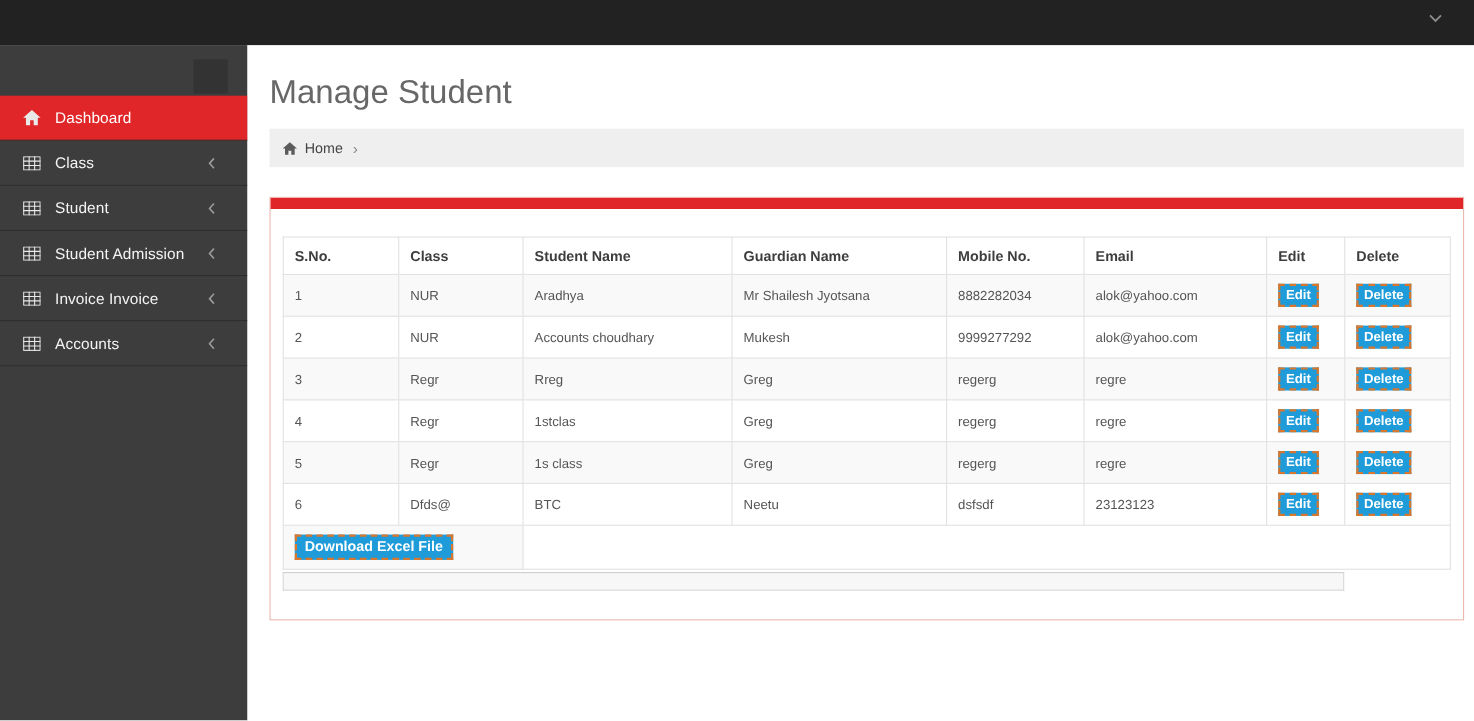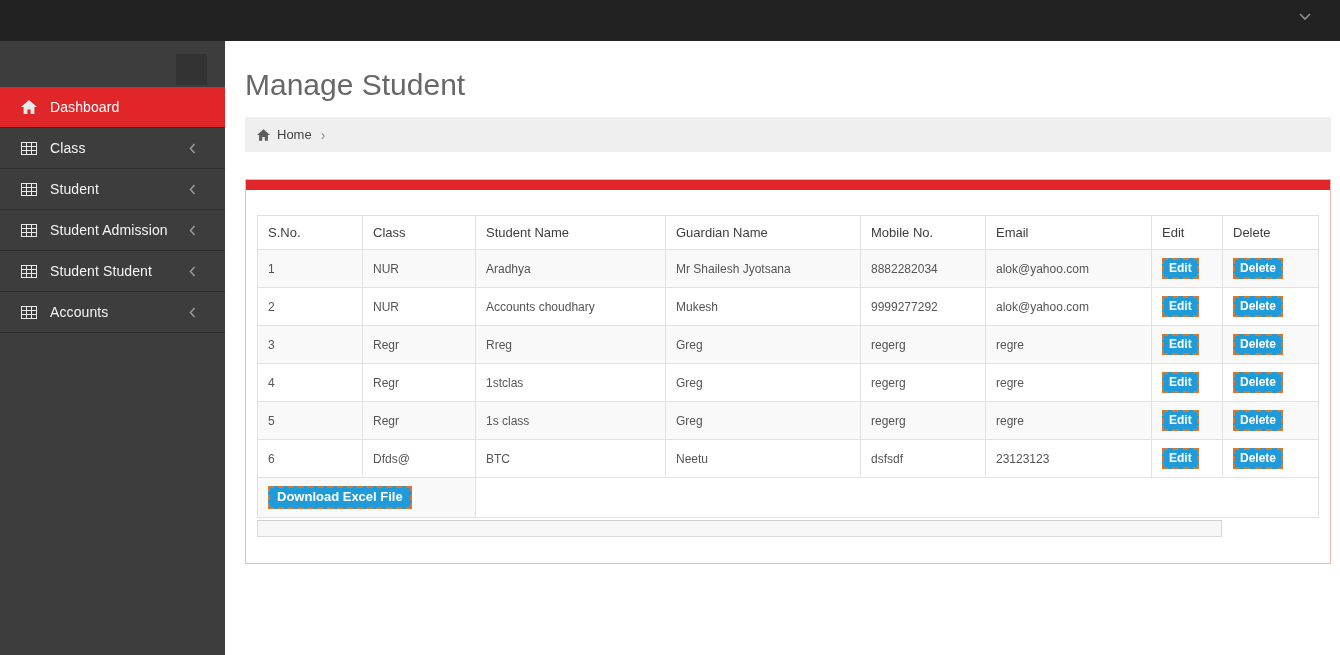--- a/index.html
+++ b/index.html
@@ -104,21 +104,21 @@
     table-layout: fixed;
     width: 1061px;
   }
   table.students th, table.students td {
     border: 1px solid #e2e2e2;
     text-align: left;
     vertical-align: middle;
   }
   table.students th {
     font-size: 13px;
-    font-weight: 400;
+    font-weight: 700;
     color: #3d3d3d;
     padding: 9px 10px;
     background: #ffffff;
   }
   table.students td {
     font-size: 12px;
     color: #555555;
     padding: 8px 10px;
     height: 34px;
   }
@@ -235,21 +235,21 @@
         <div class="side-item">
           <span class="mi">
             <svg width="16" height="13" viewBox="0 0 16 13">
               <rect x="0.5" y="0.5" width="15" height="12" fill="none" stroke="currentColor"></rect>
               <line x1="0" y1="4.5" x2="16" y2="4.5" stroke="currentColor"></line>
               <line x1="0" y1="8.5" x2="16" y2="8.5" stroke="currentColor"></line>
               <line x1="5.5" y1="0" x2="5.5" y2="13" stroke="currentColor"></line>
               <line x1="10.5" y1="0" x2="10.5" y2="13" stroke="currentColor"></line>
             </svg>
           </span>
-          <span class="mlabel">Student Student</span>
+          <span class="mlabel">Invoice Invoice</span>
           <span class="mcaret">
             <svg width="7" height="11" viewBox="0 0 7 11">
               <polyline points="5.5,1 1.5,5.5 5.5,10" fill="none" stroke="#9a9a9a" stroke-width="1.5"></polyline>
             </svg>
           </span>
         </div>
         <div class="side-item">
           <span class="mi">
             <svg width="16" height="13" viewBox="0 0 16 13">
               <rect x="0.5" y="0.5" width="15" height="12" fill="none" stroke="currentColor"></rect>

